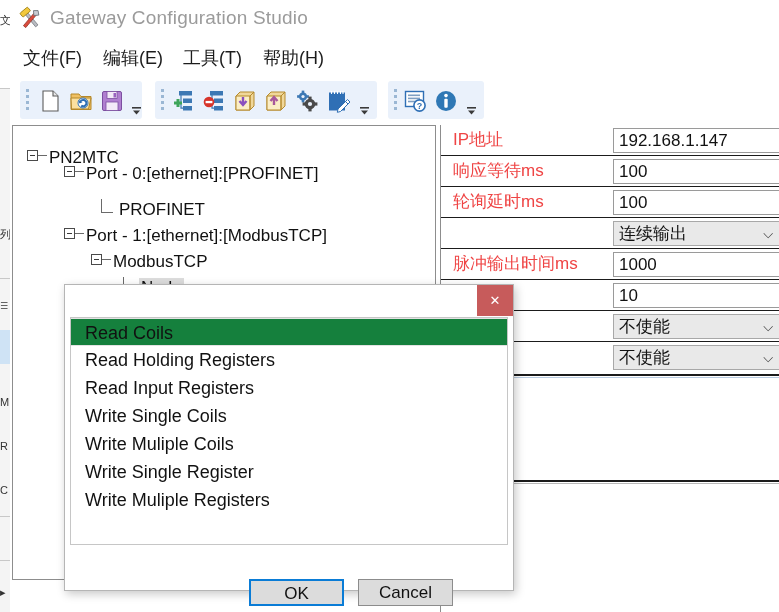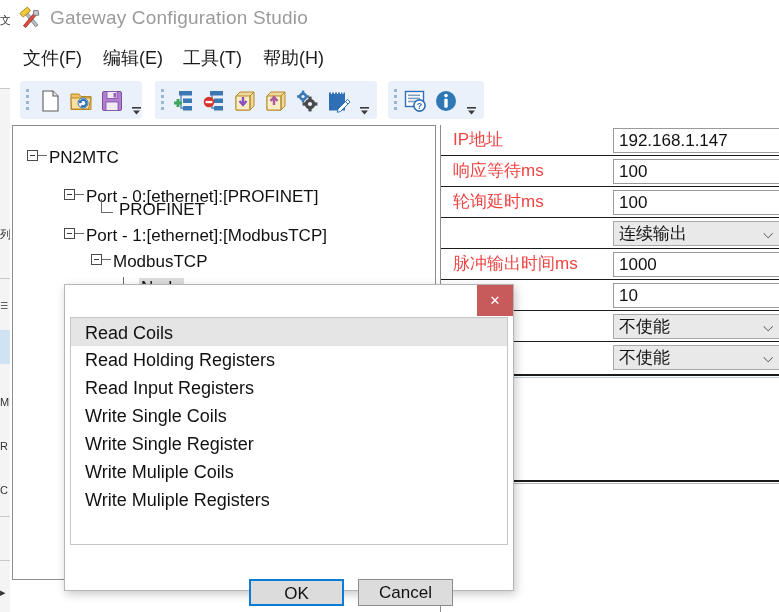--- a/index.html
+++ b/index.html
@@ -68,21 +68,21 @@
   
   .dialog{position:absolute;left:64px;top:284px;width:450px;height:307px;background:#ffffff;
      border:1px solid #b5b5b5;box-sizing:border-box;box-shadow:2px 3px 9px rgba(0,0,0,.22);}
   .dlg-title{position:absolute;left:0;top:0;width:100%;height:31px;background:#ffffff;}
   .dlg-title-text{position:absolute;left:8px;top:0;height:31px;line-height:31px;font-size:17px;color:#1b1b1b;white-space:nowrap;}
   .dlg-close{position:absolute;right:0px;top:0px;width:36px;height:31px;background:#c75b5b;color:#fff;
      font-size:13px;line-height:31px;text-align:center;cursor:default;}
   .dlg-list{position:absolute;left:5px;top:32px;width:438px;height:228px;background:#ffffff;
      border:1px solid #c6c6c6;box-sizing:border-box;overflow:hidden;}
   .litem{height:28px;line-height:28px;font-size:18px;color:#111;padding-left:14px;white-space:nowrap;cursor:default;}
-  .litem.hl{background:#e5e5e5;border-top:1px solid #e3e3e3;border-bottom:1px solid #e3e3e3;box-sizing:border-box;}
+  .litem.hl{background:#15803d;border-top:1px solid #e3e3e3;border-bottom:1px solid #e3e3e3;box-sizing:border-box;}
   .dlg-buttons{position:absolute;left:0;bottom:0;width:100%;height:44px;}
   .dbtn{position:absolute;top:9px;height:27px;line-height:25px;text-align:center;font-size:17px;color:#111;
      background:#dcdcdc;border:1px solid #8c8c8c;box-sizing:border-box;cursor:default;margin-top:24px;}
   .dbtn.ok{left:184px;width:95px;border:2px solid #0a7cd6;}
   .dbtn.cancel{left:293px;width:95px;}
 </style>
 </head>
 <body>
 
 <div id="app">
@@ -270,21 +270,21 @@
 
     <div class="tree-panel">
       <div class="tree">
 
         <div class="vline" style="left:56px;top:168px;height:50px;"></div>
 
         <div class="tnode" style="left:14px;top:3px;">
           <span class="tbox"></span><span class="dash"></span><span class="lbl">PN2MTC</span>
         </div>
 
-        <div class="tnode" style="left:51px;top:42px;">
+        <div class="tnode" style="left:51px;top:19px;">
           <span class="tbox"></span><span class="dash"></span><span class="lbl">Port - 0:[ethernet]:[PROFINET]</span>
         </div>
 
         <div class="tnode" style="left:88px;top:55px;">
           <span class="elbow" style="left:0;top:2px;"></span><span style="display:inline-block;width:16px;"></span><span class="lbl">PROFINET</span>
         </div>
 
         <div class="tnode" style="left:51px;top:81px;">
           <span class="tbox"></span><span class="dash"></span><span class="lbl">Port - 1:[ethernet]:[ModbusTCP]</span>
         </div>
@@ -362,22 +362,22 @@
   <div class="dialog">
     <div class="dlg-title">
       <div class="dlg-close">✕</div>
     </div>
 
     <div class="dlg-list">
       <div class="litem hl">Read Coils</div>
       <div class="litem">Read Holding Registers</div>
       <div class="litem">Read Input Registers</div>
       <div class="litem">Write Single Coils</div>
+      <div class="litem">Write Muliple Coils</div>
       <div class="litem">Write Single Register</div>
-      <div class="litem">Write Muliple Coils</div>
       <div class="litem">Write Muliple Registers</div>
     </div>
 
     <div class="dlg-buttons">
       <div class="dbtn ok">OK</div>
       <div class="dbtn cancel">Cancel</div>
     </div>
   </div>
 
 </div>

